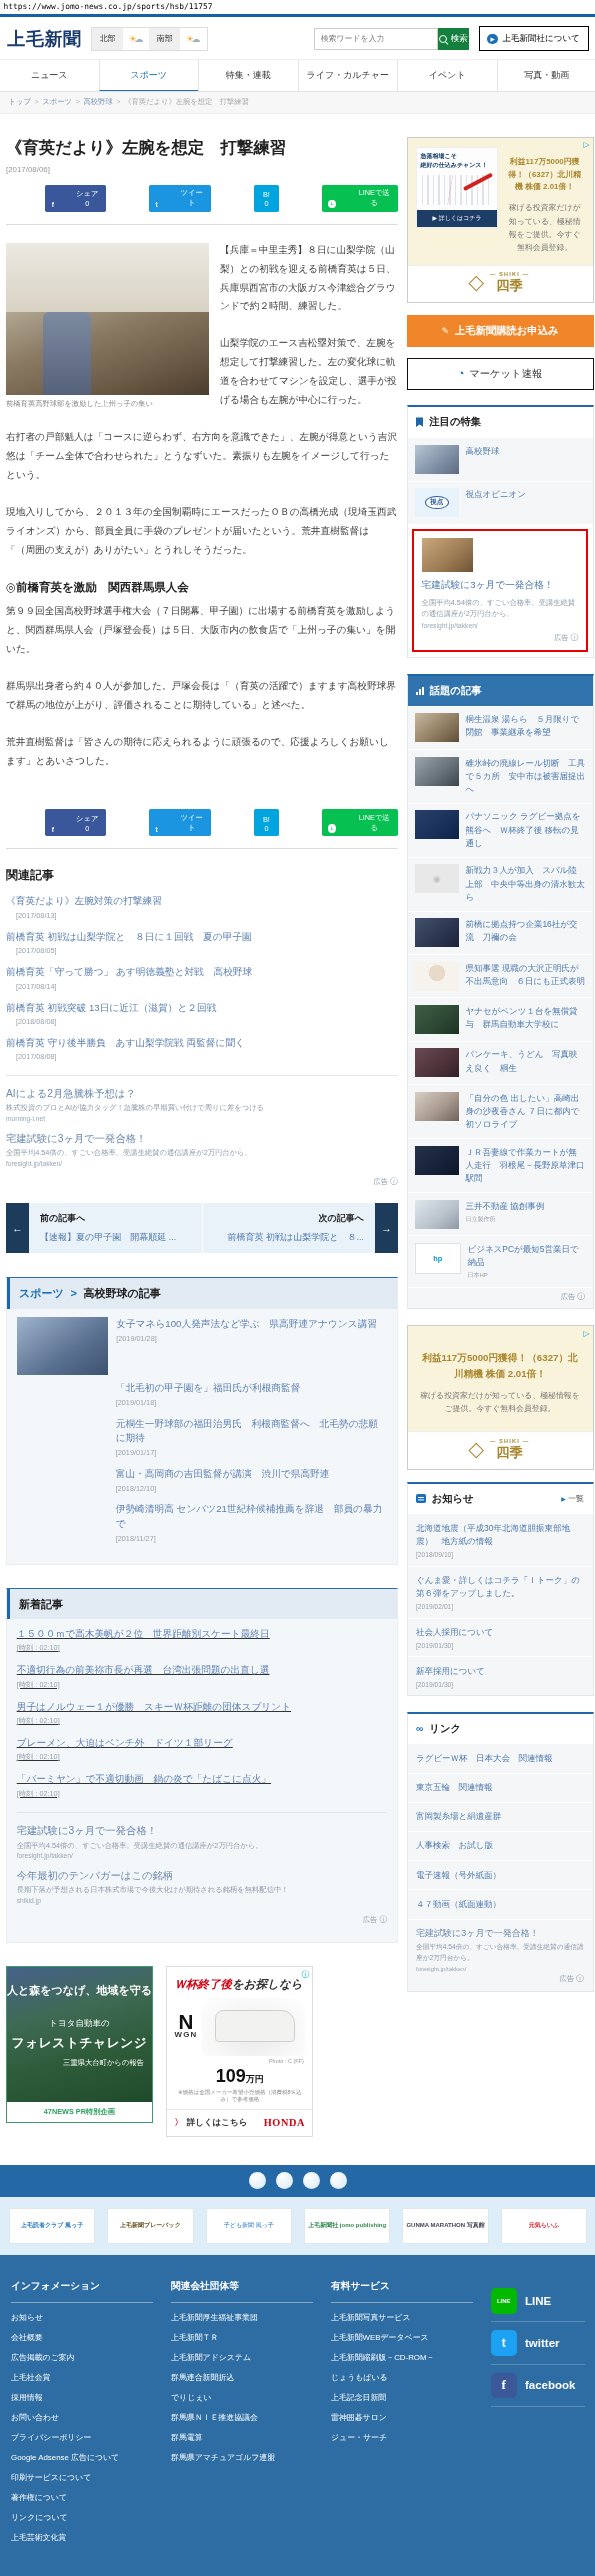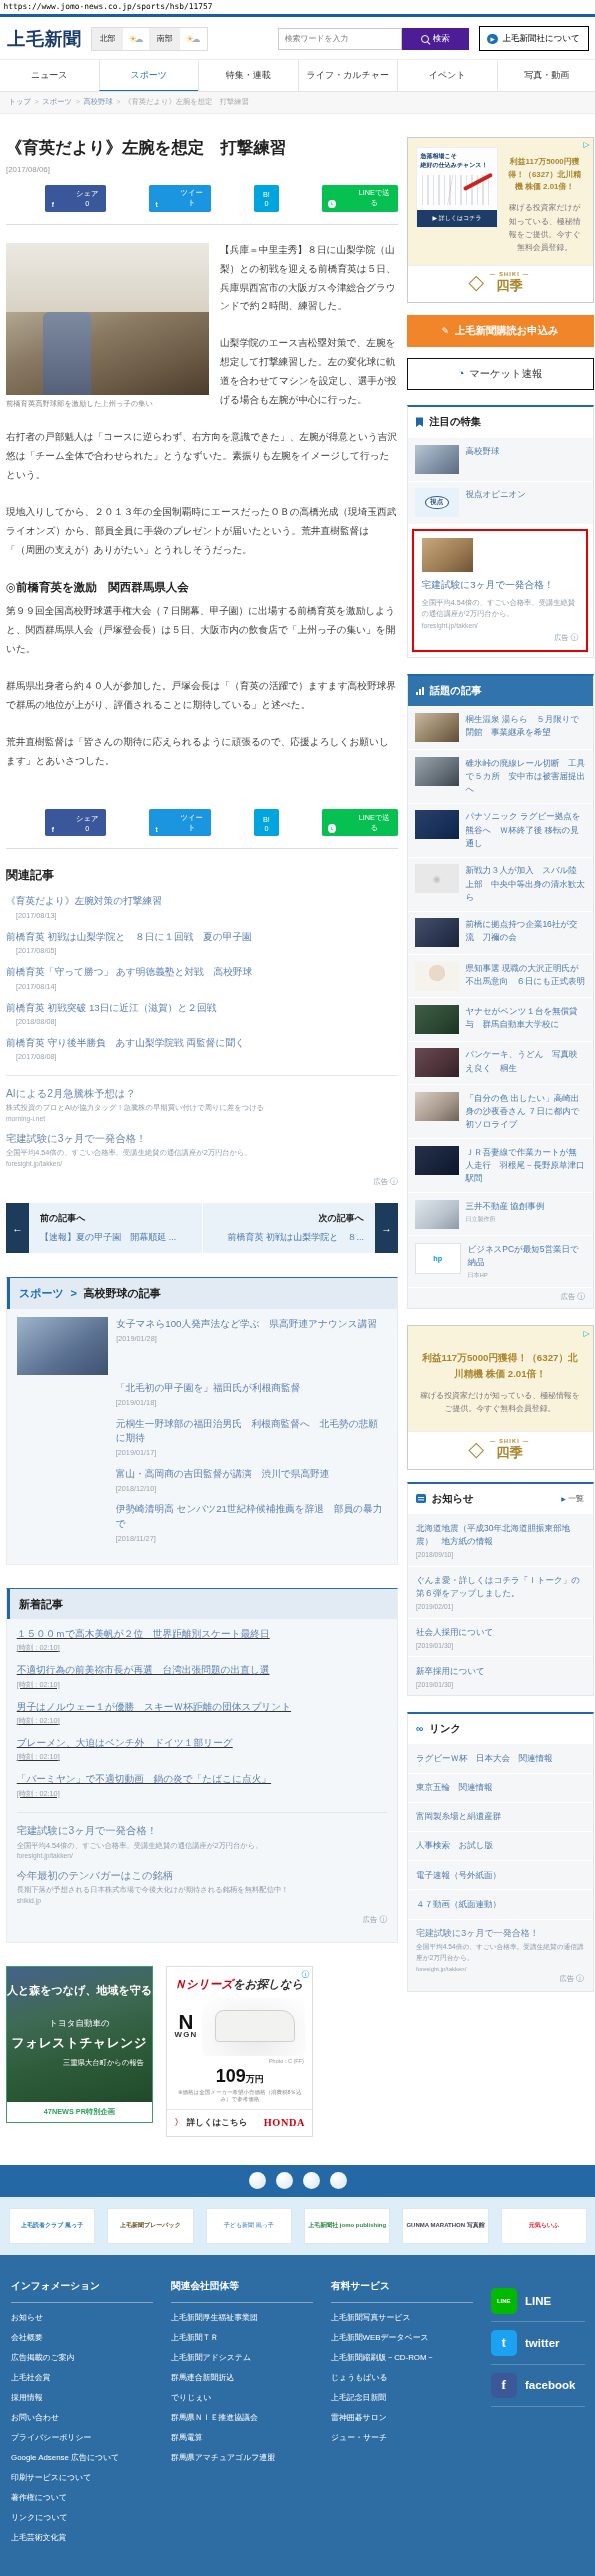--- a/index.html
+++ b/index.html
@@ -9,21 +9,21 @@
   .topline{height:3px;background:#1560a8;}
   
   .hdr{display:flex;align-items:center;gap:9.7px;padding:9.7px 7.3px 7.3px;}
   .logo{font-size:18px;font-weight:bold;color:#1b3c6e;letter-spacing:0.6px;}
   .weather{display:flex;border:0.6px solid #ddd;align-items:stretch;}
   .wlbl{background:#efefef;padding:5.5px 7.3px;font-size:7.9px;display:flex;align-items:center;}
   .wic{padding:5.5px 6px;display:flex;align-items:center;font-size:9px;}
   .sun{color:#f5a623;}.cloud{color:#9fb2bf;margin-left:-2.4px;}
   .search{margin-left:auto;display:flex;}
   .search input{width:124px;height:22px;border:0.6px solid #ccc;padding:0 6px;font-size:7.9px;box-sizing:border-box;}
-  .sbtn{height:22px;background:#4c1d95;color:#fff;border:none;padding:0 19px;font-size:8.5px;display:flex;align-items:center;gap:4.2px;cursor:pointer;}
+  .sbtn{height:22px;background:#15803d;color:#fff;border:none;padding:0 1px;font-size:8.5px;display:flex;align-items:center;gap:4.2px;cursor:pointer;}
   .mag{width:6px;height:6px;border:1.2px solid #fff;border-radius:50%;position:relative;display:inline-block;}
   .mag:after{content:"";position:absolute;width:1.2px;height:3.6px;background:#fff;left:6px;top:5.5px;transform:rotate(-45deg);}
   .about{border:1.2px solid #000;background:#fff;padding:5.5px 7.9px;font-size:8.5px;display:flex;align-items:center;gap:4.8px;cursor:pointer;}
   .playc{width:10.3px;height:10.3px;border-radius:50%;background:#1a6fb5;color:#fff;font-size:5.5px;display:inline-flex;align-items:center;justify-content:center;}
   
   .nav{display:flex;border-top:0.6px solid #eee;border-bottom:0.6px solid #e3e3e3;}
   .nav .it{flex:1;text-align:center;padding:9px 0;font-size:9px;color:#333;border-left:0.6px solid #e5e5e5;cursor:pointer;}
   .nav .it:first-child{border-left:none;}
   .nav .it.on{color:#1c6fb8;border-bottom:1.8px solid #1c6fb8;padding-bottom:7.3px;}
   .crumb{background:#f7f7f7;border-bottom:0.6px solid #ececec;padding:5.5px 8.5px;font-size:7.3px;color:#aaa;}
@@ -430,21 +430,21 @@
     <div class="brow">
       <div class="toyo">
         <div class="rib">人と森をつなげ、地域を守る</div>
         <div class="l1">トヨタ自動車の</div>
         <div class="l2">フォレストチャレンジ</div>
         <div class="l3">三重県大台町からの報告</div>
         <div class="ft">47NEWS PR特別企画</div>
       </div>
       <div class="hond">
         <span class="adch">ⓘ</span>
-        <div class="ttl"><span class="red">Ｎシリーズ</span><span>をお探しなら</span></div>
+        <div class="ttl"><span class="red">Ｗ杯終了後</span><span>をお探しなら</span></div>
         <div class="mid">
           <div>
             <div class="nlogo">N</div>
             <div class="nsub">WGN</div>
           </div>
           <div class="car"></div>
         </div>
         <div class="pn">Photo : C (FF)</div>
         <div class="price"><span>109</span><span class="pu">万円</span></div>
         <div class="note">※価格は全国メーカー希望小売価格（消費税8％込み）で参考価格</div>

